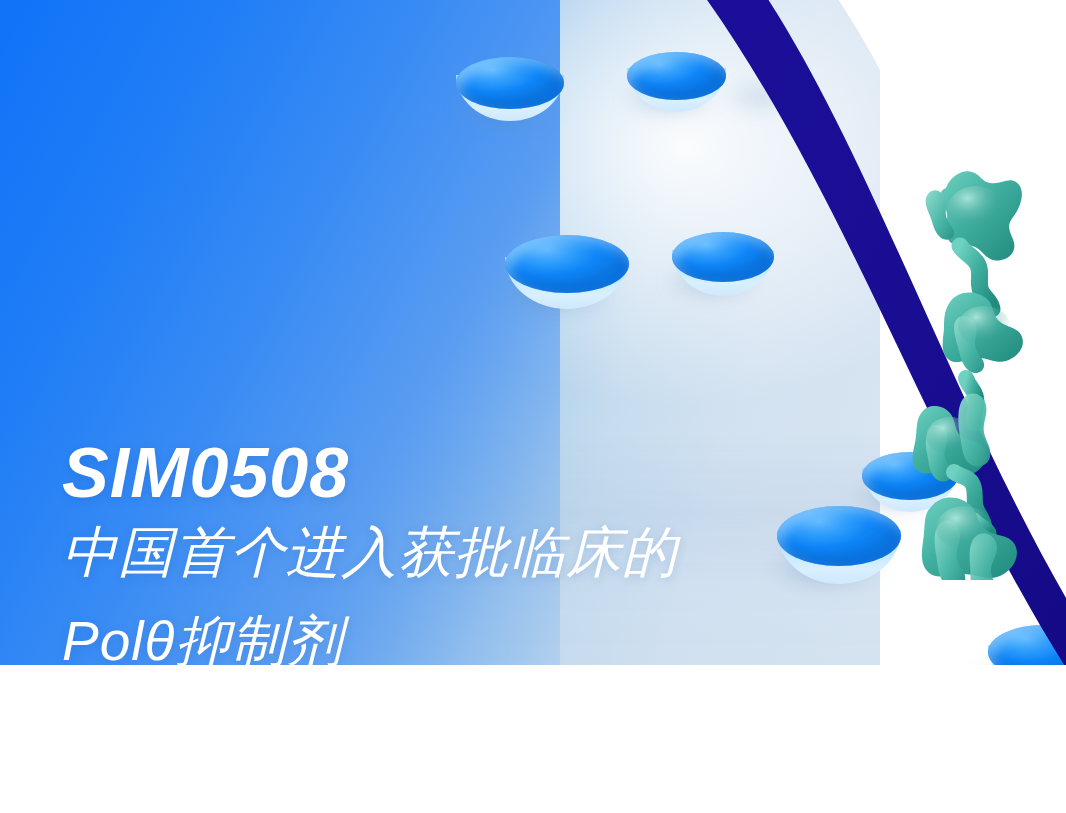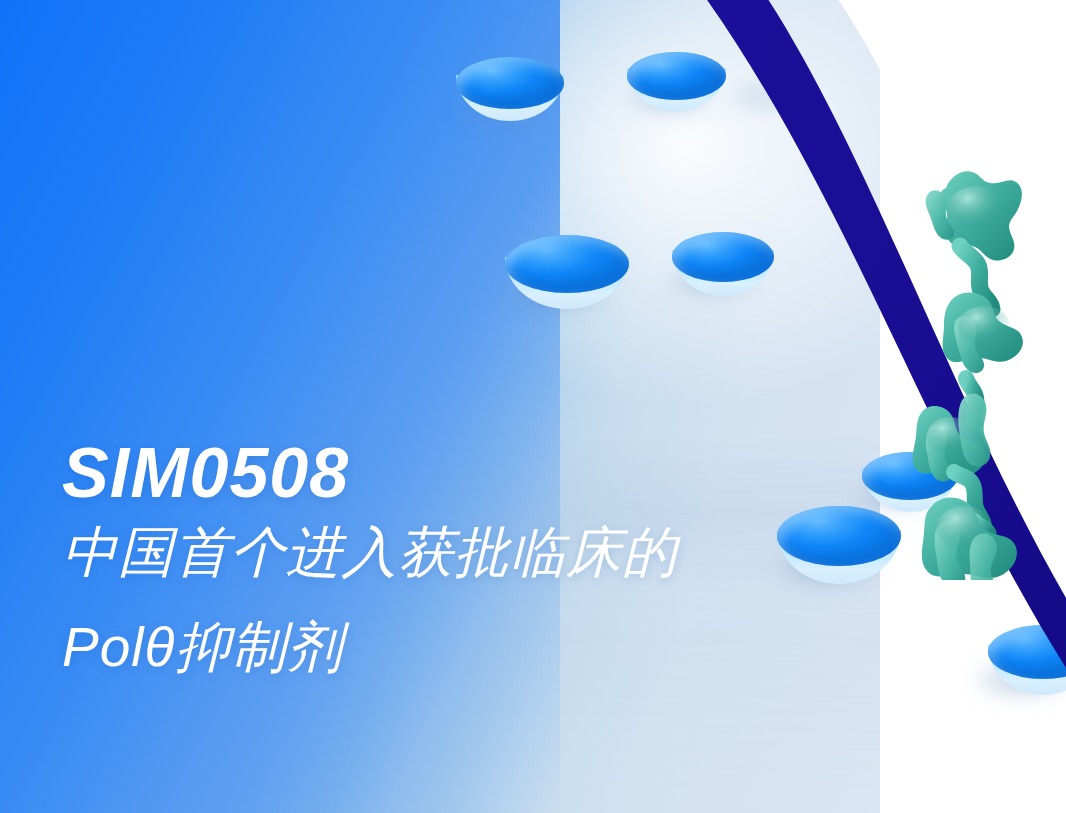--- a/index.html
+++ b/index.html
@@ -7,21 +7,21 @@
     padding: 0;
     background: #ffffff;
   }
   body {
     font-family: "Liberation Sans", sans-serif;
   }
 
   #poster {
     position: relative;
     width: 1066px;
-    height: 813px;
+    height: 665px;
     overflow: hidden;
     background: #ffffff;
   }
 
   
 
   .bg-white {
     position: absolute;
     inset: 0;
     background: #ffffff;
@@ -145,21 +145,21 @@
   .title-sub {
     font-size: 55px;
     line-height: 76px;
     font-weight: 400;
     font-style: italic;
     letter-spacing: 1px;
     white-space: nowrap;
     text-shadow: 0 2px 10px rgba(10,70,160,0.18);
   }
   .title-sub.line2 {
-    margin-top: 19px;
+    margin-top: 13px;
   }
 </style>
 </head>
 <body>
 
 <div id="poster">
 
   <div class="bg-white"></div>
   <div class="bg-surface"></div>
   <div class="bg-floor"></div>

